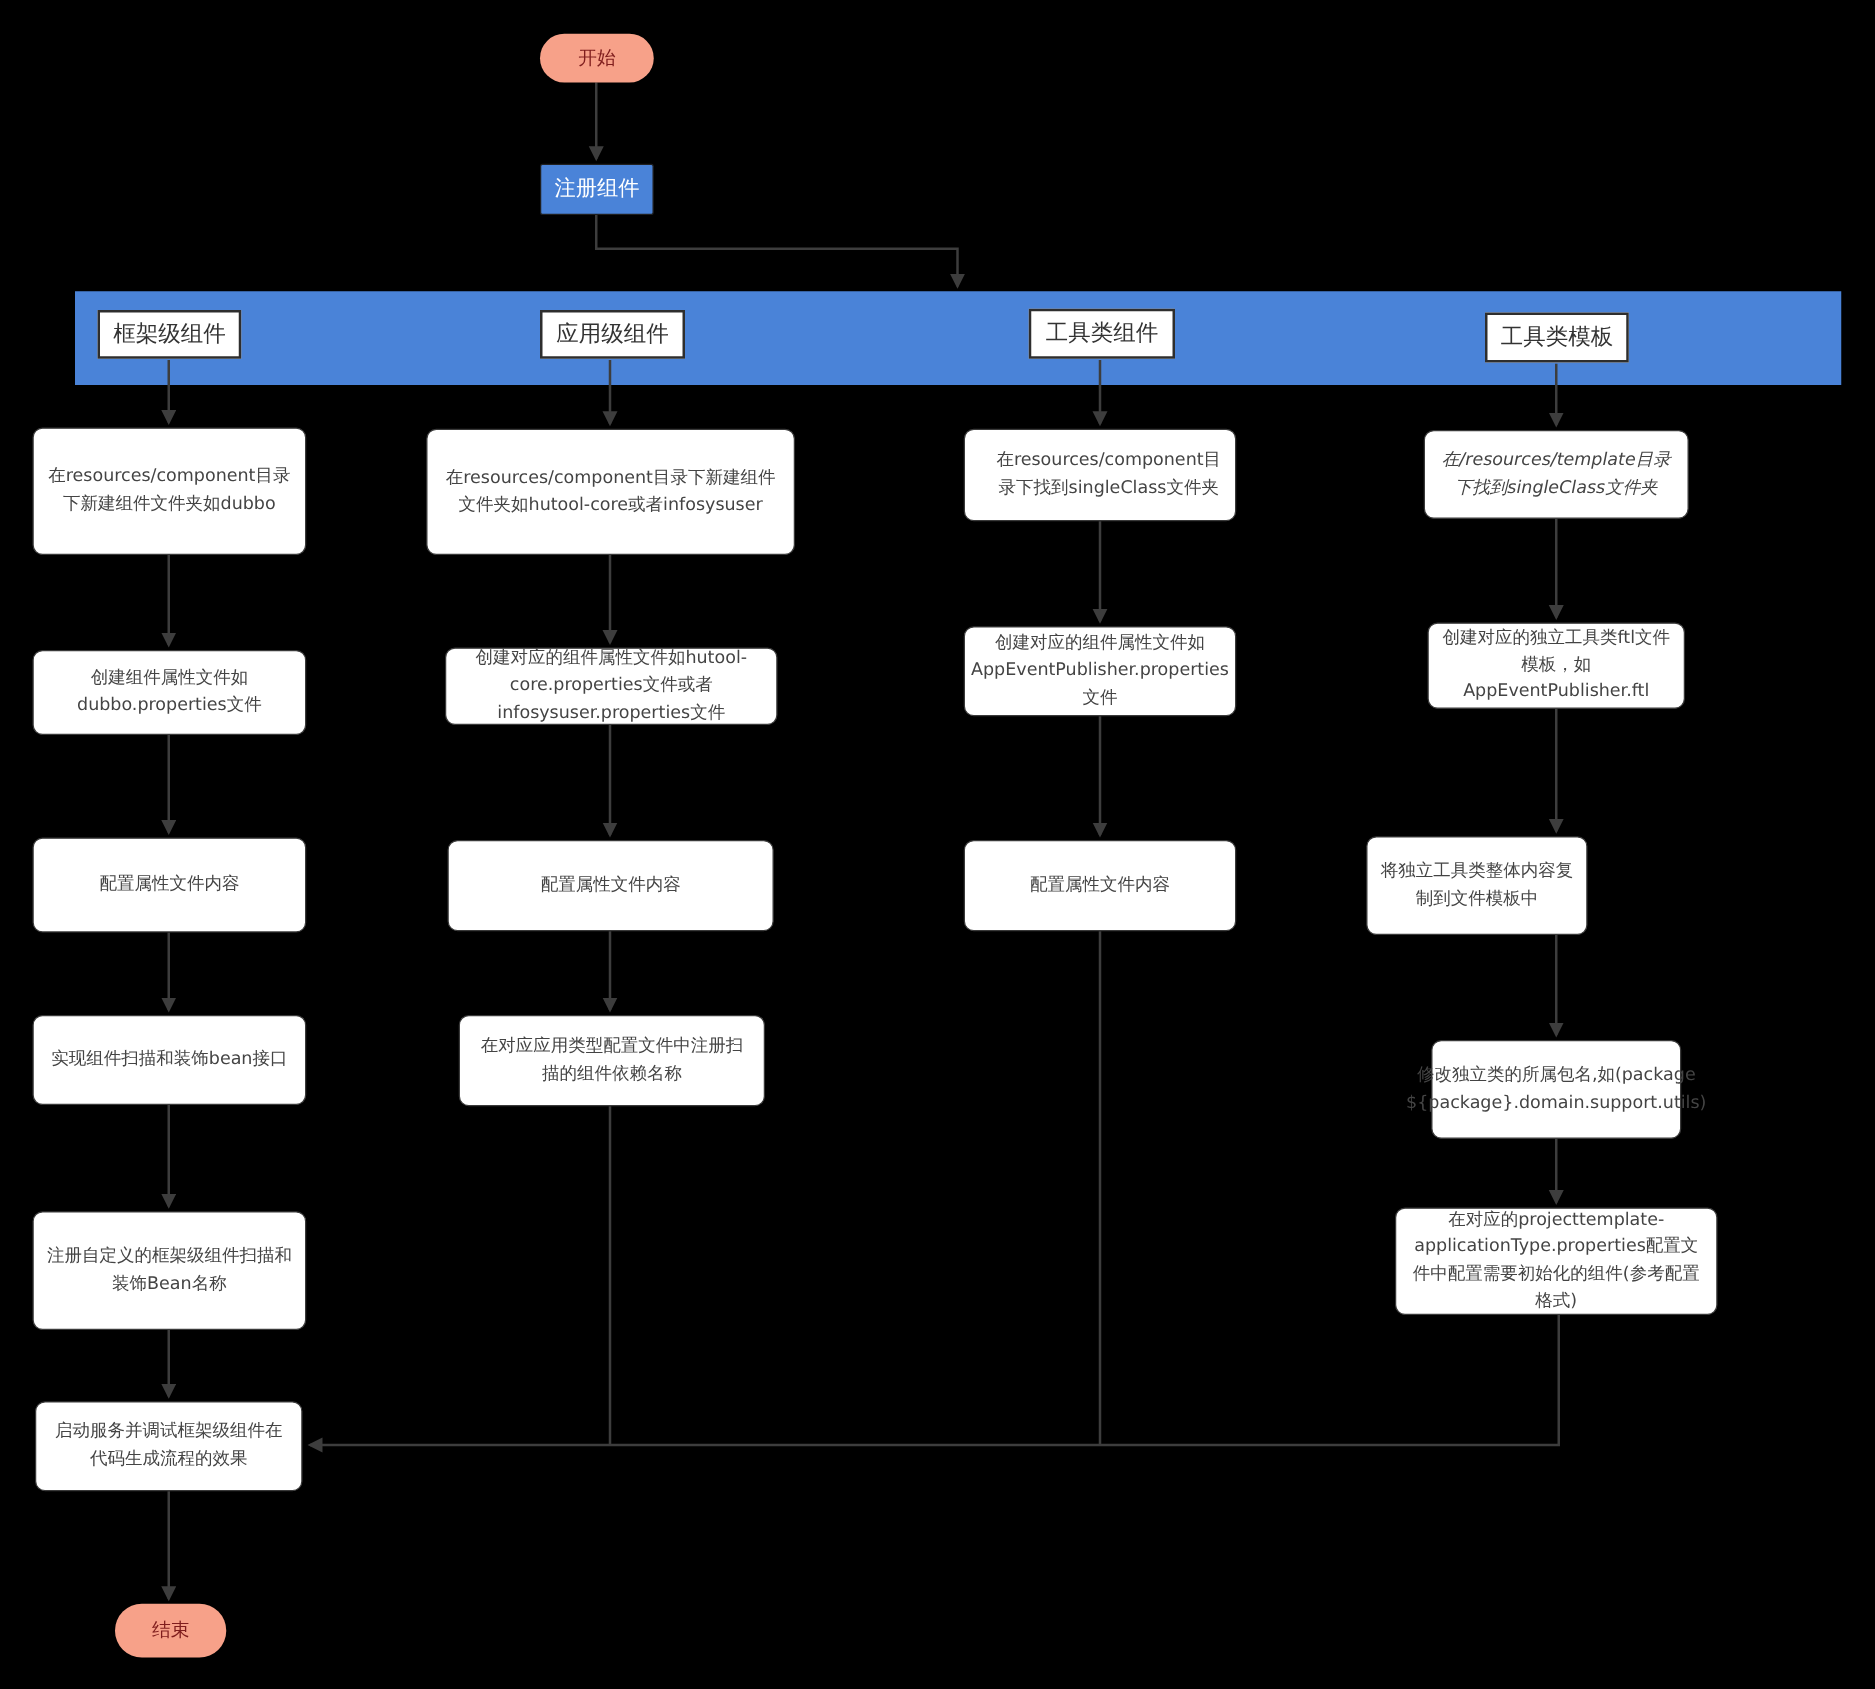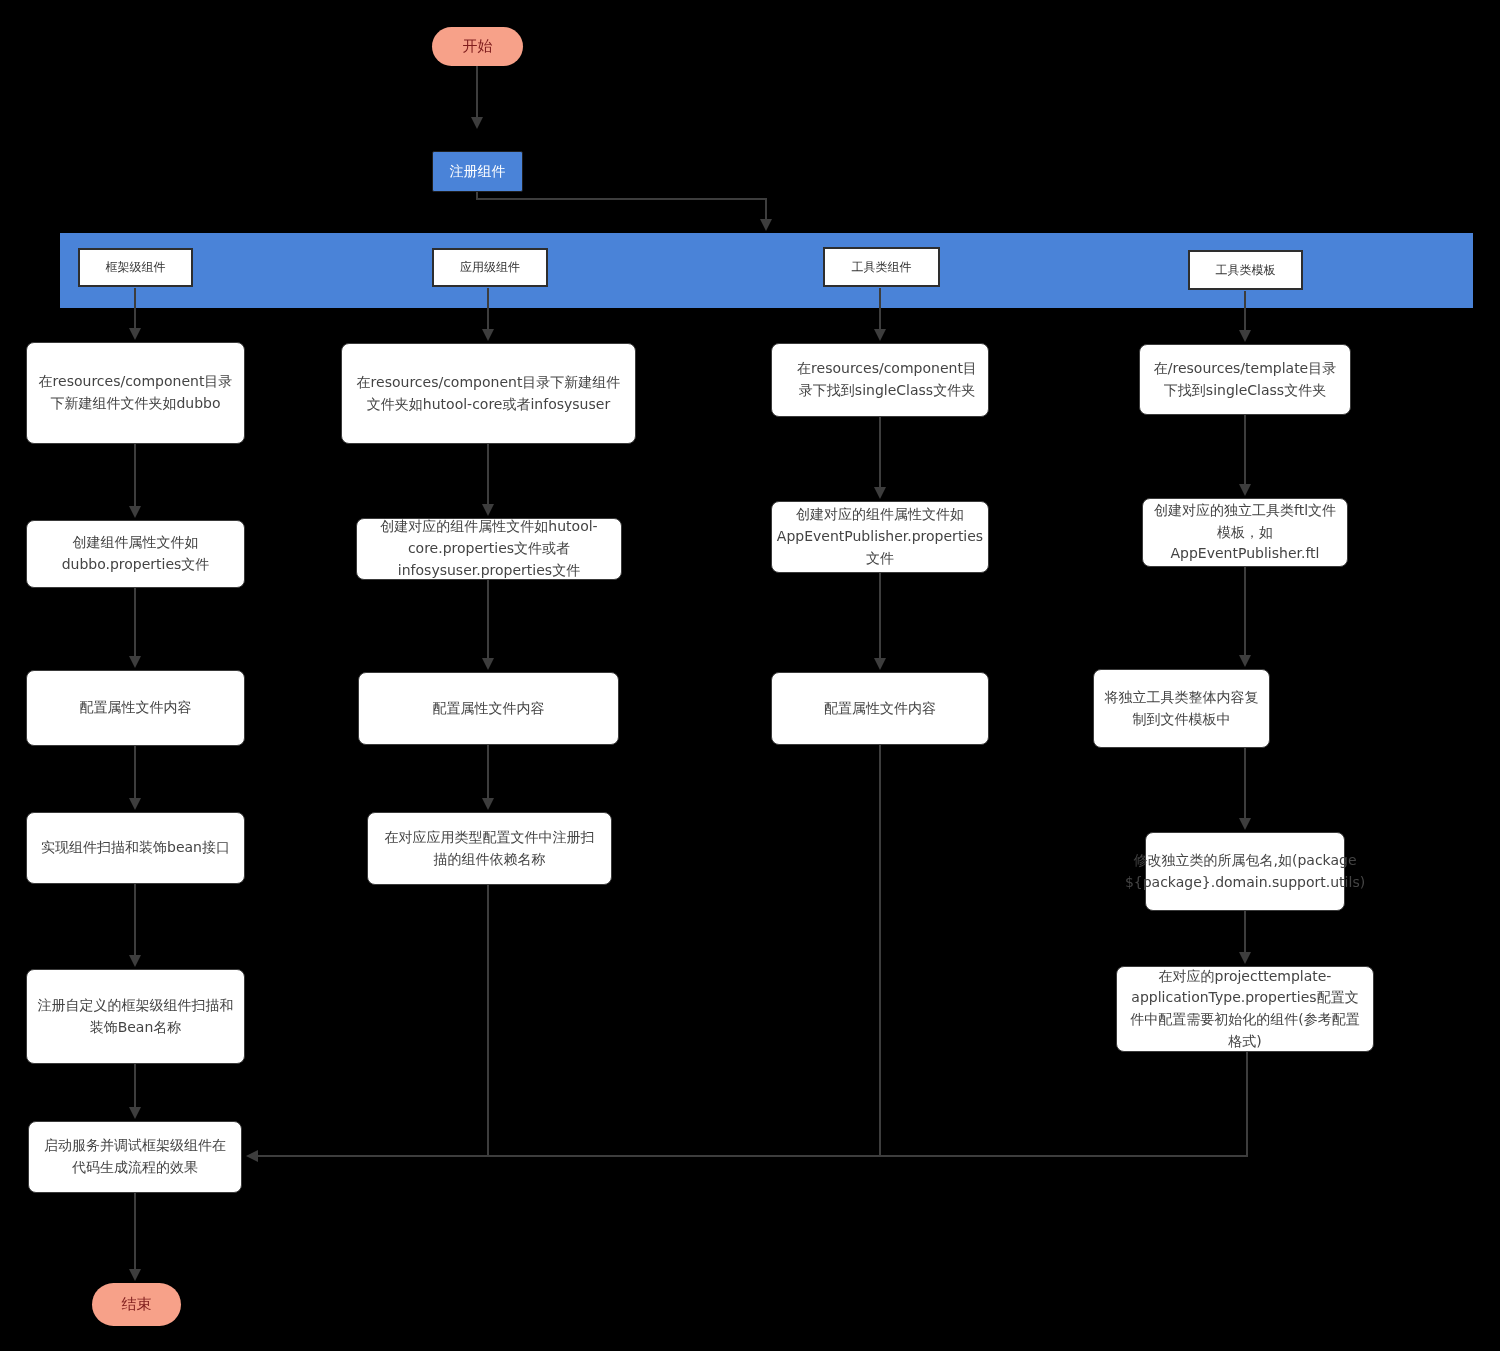--- a/index.html
+++ b/index.html
@@ -35,33 +35,32 @@
     background:var(--terminal-salmon);
     color:#7f1d1d;
     border-radius:22px;
     font-size:15px;
   }
   .blue-node{
     background:var(--accent-blue);
     color:#ffffff;
     border:1px solid #1f1f1f;
     border-radius:2px;
-    font-size:14px;
-    margin-top:20px;
+    font-size:17px;
   }
   .bar{
     position:absolute;
     background:var(--accent-blue);
   }
   .category{
     background:var(--box-fill);
     border:2px solid #2e2e2e;
     border-radius:0;
     color:#333333;
-    font-size:12px;
+    font-size:18px;
   }
   svg.connectors{position:absolute;left:0;top:0;z-index:2;}
   .node{z-index:3;}
   .bar{z-index:1;}
   .connector-path{stroke:var(--connector);stroke-width:2;fill:none;}
 </style>
 </head>
 <body>
 
 <div class="canvas">
@@ -127,19 +126,19 @@
 
   <div class="node step" style="left:341px;top:343px;width:295px;height:101px;">在resources/component目录下新建组件文件夹如hutool-core或者infosysuser</div>
   <div class="node step" style="left:356px;top:518px;width:266px;height:62px;">创建对应的组件属性文件如hutool-core.properties文件或者infosysuser.properties文件</div>
   <div class="node step" style="left:358px;top:672px;width:261px;height:73px;">配置属性文件内容</div>
   <div class="node step" style="left:367px;top:812px;width:245px;height:73px;">在对应应用类型配置文件中注册扫描的组件依赖名称</div>
 
   <div class="node step" style="left:771px;top:343px;width:218px;height:74px;padding-left:24px;">在resources/component目录下找到singleClass文件夹</div>
   <div class="node step" style="left:771px;top:501px;width:218px;height:72px;">创建对应的组件属性文件如AppEventPublisher.properties文件</div>
   <div class="node step" style="left:771px;top:672px;width:218px;height:73px;">配置属性文件内容</div>
 
-  <div class="node step" style="left:1139px;top:344px;width:212px;height:71px;">在/resources/template目录下找到singleClass文件夹</div>
+  <div class="node step" style="left:1139px;top:344px;width:212px;height:71px;font-style:italic;">在/resources/template目录下找到singleClass文件夹</div>
   <div class="node step" style="left:1142px;top:498px;width:206px;height:69px;">创建对应的独立工具类ftl文件模板，如AppEventPublisher.ftl</div>
   <div class="node step" style="left:1093px;top:669px;width:177px;height:79px;">将独立工具类整体内容复制到文件模板中</div>
   <div class="node step" style="left:1145px;top:832px;width:200px;height:79px;">修改独立类的所属包名,如(package ${package}.domain.support.utils)</div>
   <div class="node step" style="left:1116px;top:966px;width:258px;height:86px;">在对应的projecttemplate-applicationType.properties配置文件中配置需要初始化的组件(参考配置格式)</div>
 
 </div>
 
 </body></html>

